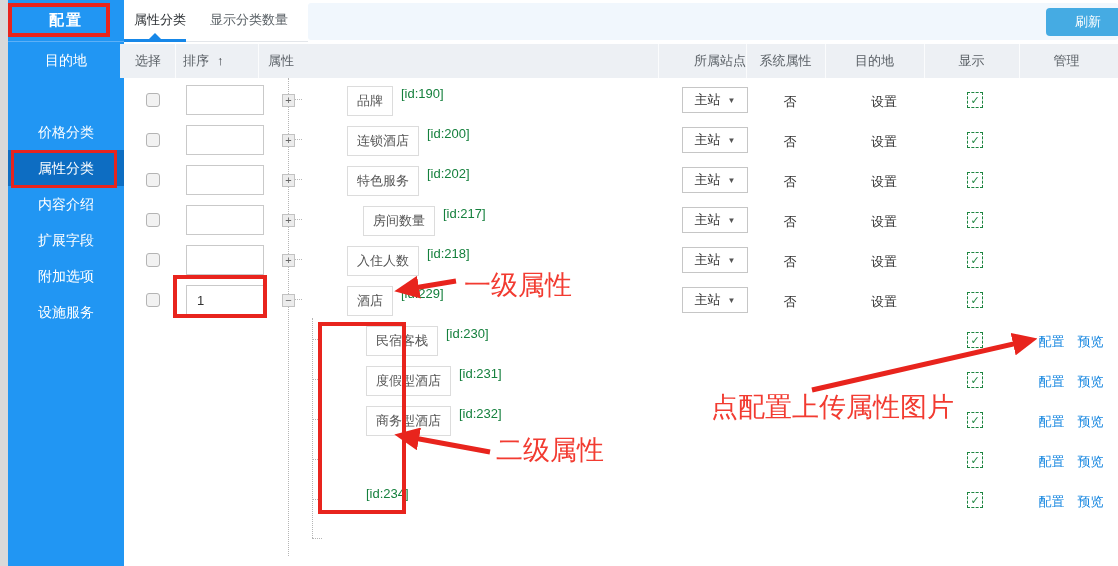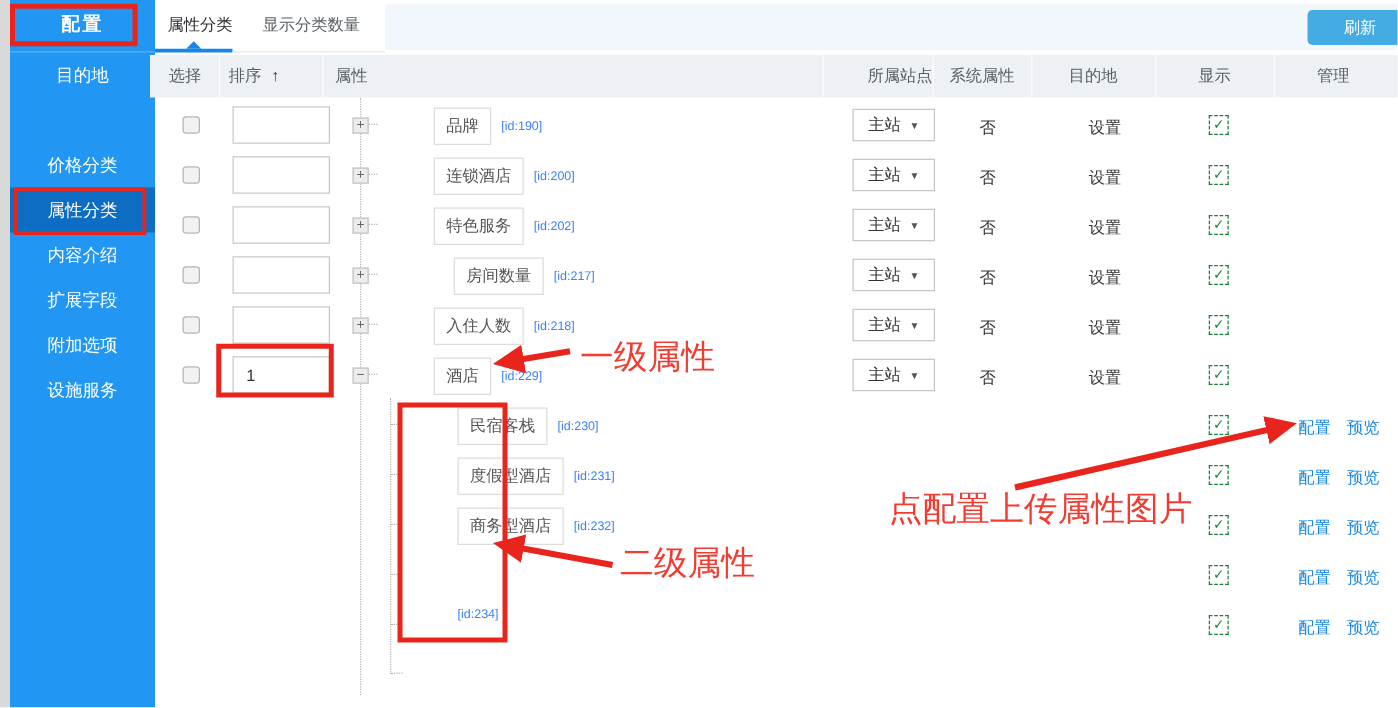--- a/index.html
+++ b/index.html
@@ -34,23 +34,23 @@
   
   .guide { position:absolute; pointer-events:none; }
   .vdot { border-left:1px dotted #b5b5b5; width:1px; }
   .hdot { border-top:1px dotted #b5b5b5; height:1px; }
 
   
   .row { position:absolute; left:124px; width:994px; height:40px; }
   .cb { position:absolute; left:22px; top:13px; width:14px; height:14px; background:#f2f2f2; border:1px solid #b4b4b4; border-radius:3px; cursor:pointer; }
   .sortin { position:absolute; left:62px; top:5px; width:78px; height:30px; border:1px solid #c9c9c9; background:#fff; padding:0 10px; font-size:13px; color:#333; font-family:inherit; }
   .exp { position:absolute; left:158px; top:14px; width:13px; height:13px; background:#ececec; border:1px solid #c2c2c2; color:#666; font-size:11px; line-height:10px; text-align:center; cursor:pointer; }
-  .namegrp { position:absolute; top:6px; display:flex; align-items:center; gap:8px;padding-left:44px; }
+  .namegrp { position:absolute; top:6px; display:flex; align-items:flex-start; gap:8px;padding-left:44px; }
   .nbox { display:inline-block; background:#fff; border:1px solid #dcdcdc; padding:5px 9px; color:#555; font-size:13px; white-space:nowrap; cursor:pointer; }
-  .idl { color:#3b82f6; font-size:10px; white-space:nowrap; }
+  .idl { color:#15803d; font-size:13px; white-space:nowrap; }
   .site { position:absolute; left:558px; top:7px; width:66px; height:26px; border:1px solid #c6c6c6; background:#fff; display:flex; align-items:center; justify-content:center; gap:7px; color:#333; cursor:pointer; }
   .dar { font-size:8px; color:#555; font-weight:normal; }
   .sys  { position:absolute; left:621px; top:13px; width:90px; text-align:center; color:#333; }
   .dest { position:absolute; left:715px; top:13px; width:90px; text-align:center; color:#333; cursor:pointer; }
   .disp { position:absolute; left:843px; top:12px; width:16px; height:16px; border:1px dashed #1d8540; color:#1d8540; font-size:11px; line-height:14px; text-align:center; cursor:pointer; }
   .mg { position:absolute; left:899px; top:13px; width:96px; display:flex; justify-content:center; gap:13px; }
   .lnk { color:#1787e0; cursor:pointer; text-decoration:none; }
   .btn-add { position:absolute; left:198px; top:7px; width:45px; height:25px; background:#45abe3; border:none; border-radius:5px; color:#fff; font-size:13px; cursor:pointer; font-family:inherit; }
 
   

